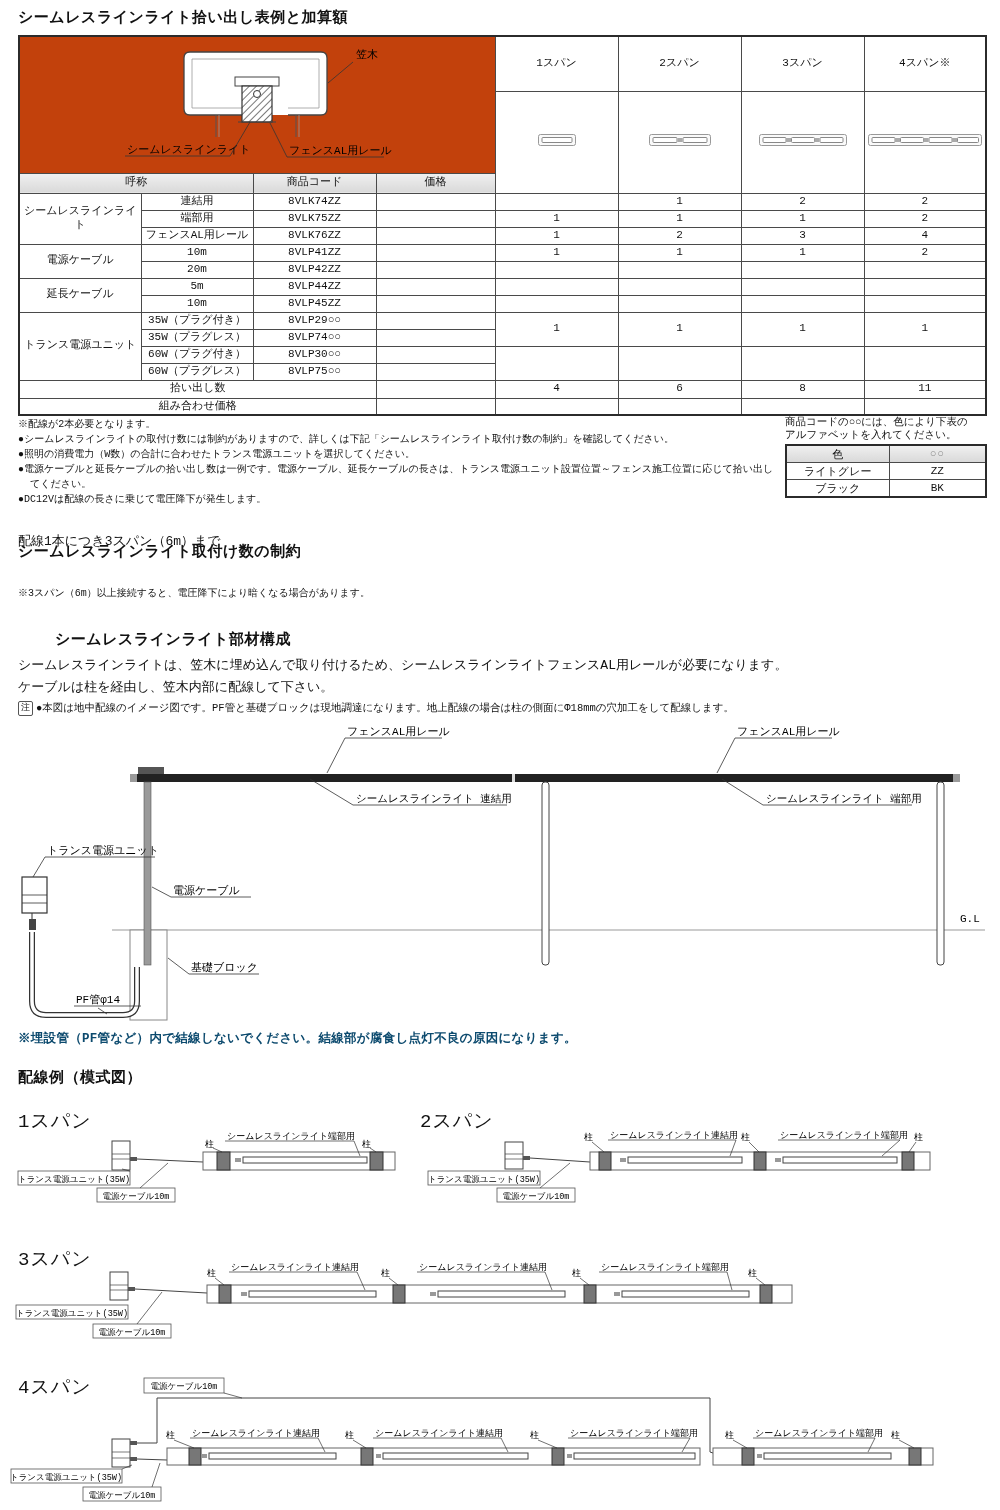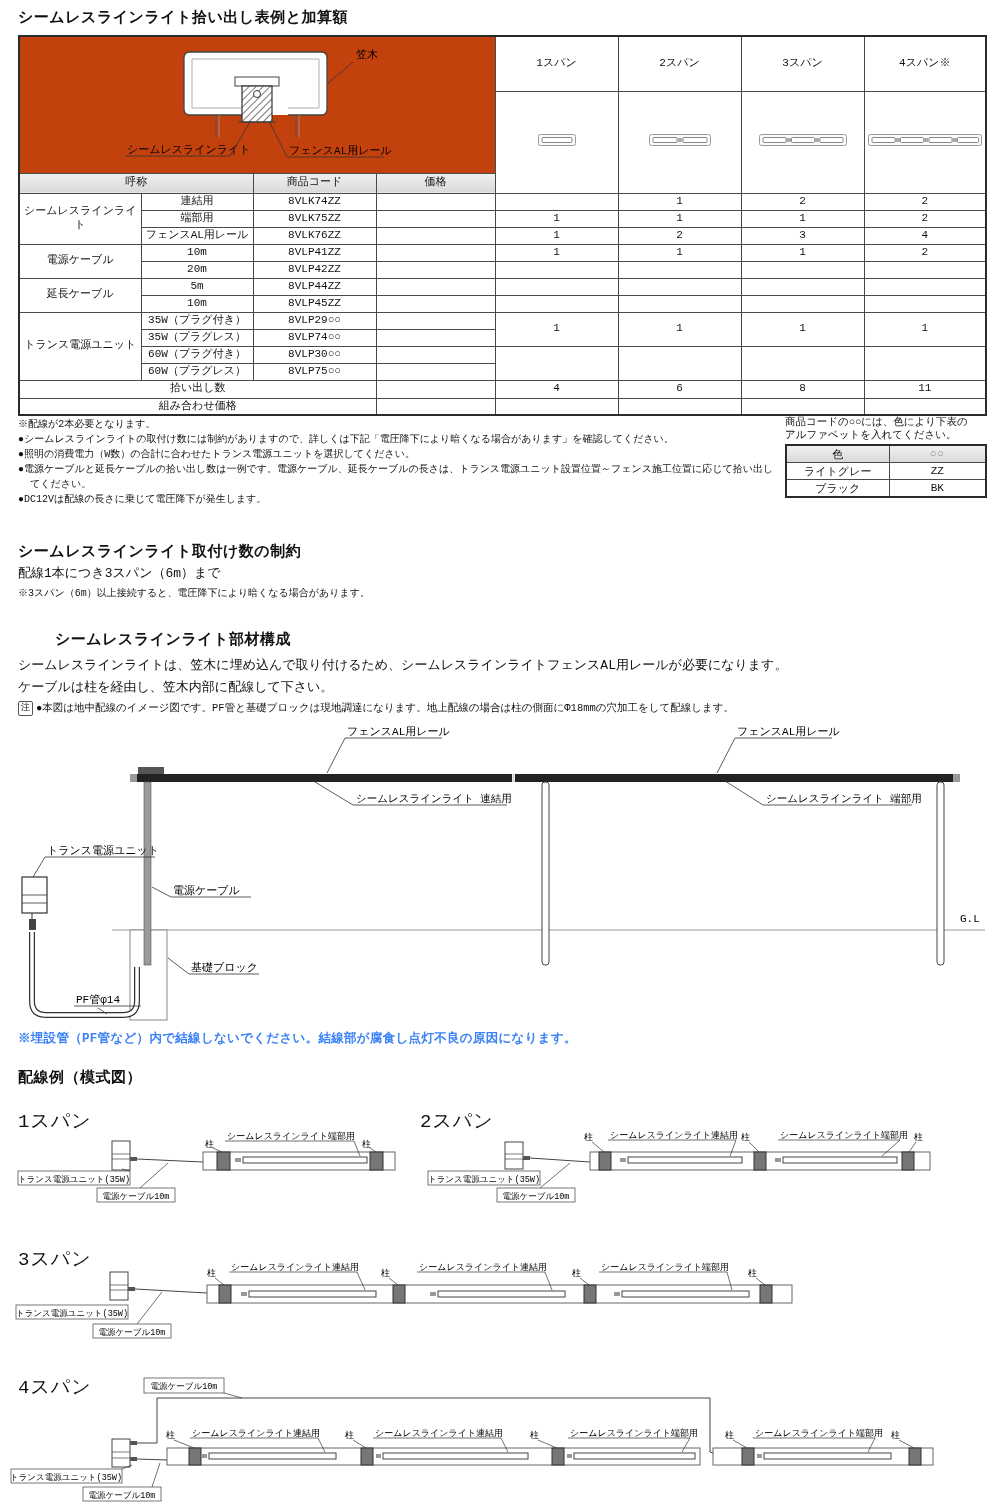--- a/index.html
+++ b/index.html
@@ -5,21 +5,21 @@
   html,body{margin:0;padding:0;background:#fff;}
   #page{position:relative;width:1000px;height:1510px;background:#fff;overflow:hidden;
         font-family:Liberation Mono, monospace;color:#111;}
   .abs{position:absolute;}
   svg{font-family:inherit;}
   .h1{font-size:15px;font-weight:bold;letter-spacing:0.5px;}
   .body13{font-size:13px;}
   .body11{font-size:10px;line-height:15px;}
   .body10{font-size:10.5px;line-height:13px;}
   .note-line{padding-left:12px;text-indent:-12px;}
-  .warn{font-size:12.5px;font-weight:bold;color:#3b82f6;letter-spacing:0.3px;}
+  .warn{font-size:12.5px;font-weight:bold;color:#0c4a6e;letter-spacing:0.3px;}
   .span-label{font-size:19px;font-weight:500;letter-spacing:1px;}
   
   table.main{border-collapse:collapse;table-layout:fixed;width:967px;border:2px solid #2b2b2b;}
   table.main td{border:1px solid #4a4a4a;font-size:11px;text-align:center;vertical-align:middle;
                 padding:0 2px;line-height:1.25;overflow:hidden;}
   .hdr{background:linear-gradient(#f0f0f0,#d9d9d9);margin-top:16px;}
   .rA{height:55px}.rB{height:78px}.rC{height:20px}.rd{height:17px}.rp{height:18px}
   .diagram-cell{background:#c2410c;}
   
   table.ctab{border-collapse:collapse;table-layout:fixed;width:200px;border:2px solid #2b2b2b;}
@@ -237,21 +237,21 @@
       <td></td>
       <td></td>
       <td></td>
       <td></td>
     </tr>
   </tbody>
     </table>
 
   <div class="abs body11" style="left:18px;top:417px;width:762px;">
     <div class="note-line">※配線が2本必要となります。</div>
-    <div class="note-line">●シームレスラインライトの取付け数には制約がありますので、詳しくは下記「電圧降下により暗くなる場合があります」を確認してください。</div>
+    <div class="note-line">●シームレスラインライトの取付け数には制約がありますので、詳しくは下記「シームレスラインライト取付け数の制約」を確認してください。</div>
     <div class="note-line">●照明の消費電力（W数）の合計に合わせたトランス電源ユニットを選択してください。</div>
     <div class="note-line">●電源ケーブルと延長ケーブルの拾い出し数は一例です。電源ケーブル、延長ケーブルの長さは、トランス電源ユニット設置位置～フェンス施工位置に応じて拾い出してください。</div>
     <div class="note-line">●DC12Vは配線の長さに乗じて電圧降下が発生します。</div>
   </div>
 
   <div class="abs body10" style="left:785px;top:416px;width:205px;">
     <div>商品コードの○○には、色により下表の</div>
     <div>アルファベットを入れてください。</div>
   </div>
   <table class="ctab abs" style="left:785px;top:444px;">
@@ -269,21 +269,21 @@
       <td>ZZ</td>
     </tr>
     <tr>
       <td>ブラック</td>
       <td>BK</td>
     </tr>
   </tbody>
     </table>
 
   <div class="abs h1" style="left:18px;top:542px;">シームレスラインライト取付け数の制約</div>
-  <div class="abs body13" style="left:18px;top:564px;">配線1本につき3スパン（6m）まで</div>
+  <div class="abs body13" style="left:18px;top:532px;">配線1本につき3スパン（6m）まで</div>
   <div class="abs body11" style="left:18px;top:586px;">※3スパン（6m）以上接続すると、電圧降下により暗くなる場合があります。</div>
 
   <div class="abs h1" style="left:18px;top:630px;margin-left:37px;">シームレスラインライト部材構成</div>
   <div class="abs body13" style="left:18px;top:656px;">シームレスラインライトは、笠木に埋め込んで取り付けるため、シームレスラインライトフェンスAL用レールが必要になります。</div>
   <div class="abs body13" style="left:18px;top:678px;">ケーブルは柱を経由し、笠木内部に配線して下さい。</div>
   <div class="abs body10" style="left:18px;top:701px;">
     <span class="note-mark">注</span><span>●本図は地中配線のイメージ図です。PF管と基礎ブロックは現地調達になります。地上配線の場合は柱の側面にΦ18mmの穴加工をして配線します。</span>
   </div>
 
   <svg class="abs" style="left:10px;top:715px;" width="980" height="310" viewBox="0 0 980 310">

